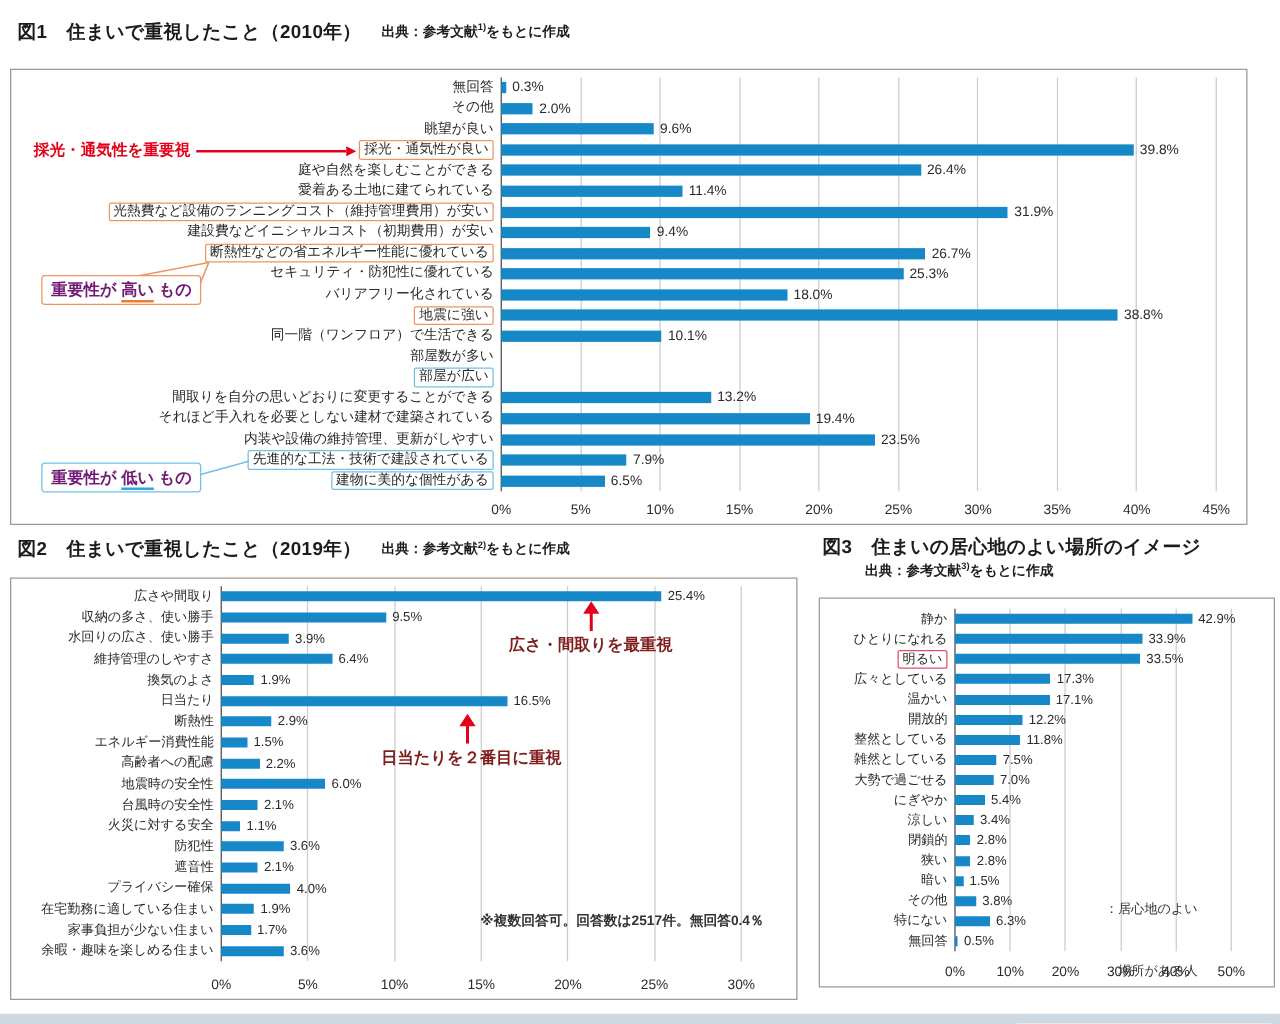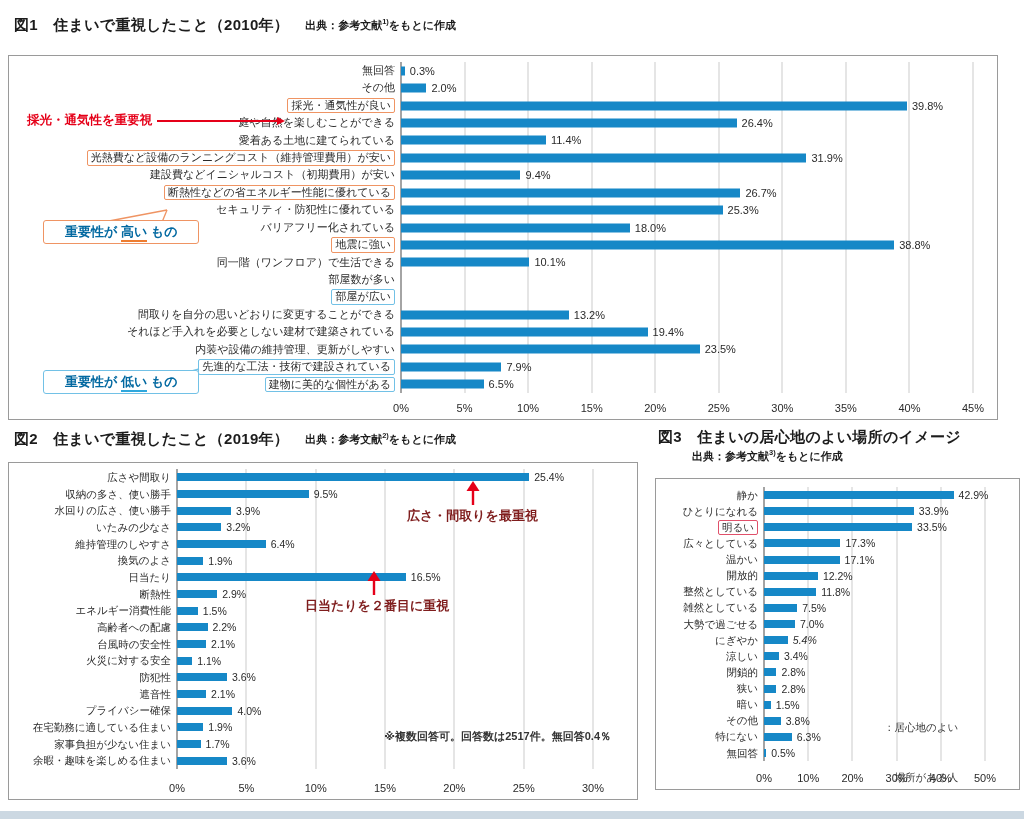--- a/index.html
+++ b/index.html
@@ -36,22 +36,22 @@
   .fig2-panel{left:8px;top:462px;width:630px;height:338px;
     --label-w:168px;--right-pad:44px;--area-top:6px;--area-bottom:30px;--lbl-fs:10.5px;--bar-h:8px;}
   .fig3-panel{left:655px;top:478px;width:365px;height:312px;
     --label-w:108px;--right-pad:34px;--area-top:8px;--area-bottom:28px;--lbl-fs:10.5px;--bar-h:8px;}
 
   .f1-emph{position:absolute;left:18px;top:56px;width:258px;display:flex;align-items:center;
     color:#e50019;font-weight:bold;font-size:12.5px;white-space:nowrap;}
   .f1-emph .aline{flex:1;height:2px;background:#e50019;margin-left:5px;}
   .f1-emph .ahead{width:0;height:0;border-left:8px solid #e50019;
     border-top:4.5px solid transparent;border-bottom:4.5px solid transparent;}
-  .keybox{position:absolute;left:34px;border:1.5px solid;border-radius:3px;padding:2px 21px;
-    font-size:13px;font-weight:bold;color:#0369a1;background:#fff;white-space:nowrap;}
+  .keybox{position:absolute;left:24px;border:1.5px solid;border-radius:3px;padding:2px 7px;
+    font-size:13px;font-weight:bold;color:#701a75;background:#fff;white-space:nowrap;}
   .kb-high{top:164px;border-color:#ef9463;}
   .kb-low{top:314px;border-color:#72c1e6;}
   .uw{border-bottom:2px solid;padding-bottom:1px;}
   .kb-high .uw{border-color:#ed7d31;}
   .kb-low .uw{border-color:#2fa7dc;}
 
   .red-ann{position:absolute;color:#7f1d1d;font-weight:bold;font-size:13px;white-space:nowrap;}
   .uparrow{position:absolute;}
   .f2-note{position:absolute;right:26px;top:266px;font-size:11px;font-weight:bold;color:#333;white-space:nowrap;}
   .f3-note{position:absolute;left:228px;top:206px;font-size:10.5px;color:#333;line-height:1.6;white-space:pre;}
@@ -87,20 +87,27 @@
         </div>
       </div>
       <div class="row">
         <div class="lbl"><span>その他</span></div>
         <div class="track">
           <div class="bar" style="width: 4.44444%; background: rgb(22, 136, 199);"></div>
           <span class="val" style="left: calc(4.44444% + 5px);">2.0%</span>
         </div>
       </div>
       <div class="row">
+        <div class="lbl"><span>眺望が良い</span></div>
+        <div class="track">
+          <div class="bar" style="width: 21.3333%; background: rgb(22, 136, 199);"></div>
+          <span class="val" style="left: calc(21.3333% + 5px);">9.6%</span>
+        </div>
+      </div>
+      <div class="row">
         <div class="lbl"><span class="lblbox box-orange">採光・通気性が良い</span></div>
         <div class="track">
           <div class="bar" style="width: 88.4444%; background: rgb(22, 136, 199);"></div>
           <span class="val" style="left: calc(88.4444% + 5px);">39.8%</span>
         </div>
       </div>
       <div class="row">
         <div class="lbl"><span>庭や自然を楽しむことができる</span></div>
         <div class="track">
           <div class="bar" style="width: 58.6667%; background: rgb(22, 136, 199);"></div>
@@ -262,27 +269,20 @@
         </div>
       </div>
       <div class="row">
         <div class="lbl"><span>水回りの広さ、使い勝手</span></div>
         <div class="track">
           <div class="bar" style="width: 13%; background: rgb(22, 136, 199);"></div>
           <span class="val" style="left: calc(13% + 5px);">3.9%</span>
         </div>
       </div>
       <div class="row">
-        <div class="lbl"><span>いたみの少なさ</span></div>
-        <div class="track">
-          <div class="bar" style="width: 10.6667%; background: rgb(22, 136, 199);"></div>
-          <span class="val" style="left: calc(10.6667% + 5px);">3.2%</span>
-        </div>
-      </div>
-      <div class="row">
         <div class="lbl"><span>維持管理のしやすさ</span></div>
         <div class="track">
           <div class="bar" style="width: 21.3333%; background: rgb(22, 136, 199);"></div>
           <span class="val" style="left: calc(21.3333% + 5px);">6.4%</span>
         </div>
       </div>
       <div class="row">
         <div class="lbl"><span>換気のよさ</span></div>
         <div class="track">
           <div class="bar" style="width: 6.33333%; background: rgb(22, 136, 199);"></div>
@@ -308,20 +308,27 @@
         <div class="track">
           <div class="bar" style="width: 5%; background: rgb(22, 136, 199);"></div>
           <span class="val" style="left: calc(5% + 5px);">1.5%</span>
         </div>
       </div>
       <div class="row">
         <div class="lbl"><span>高齢者への配慮</span></div>
         <div class="track">
           <div class="bar" style="width: 7.33333%; background: rgb(22, 136, 199);"></div>
           <span class="val" style="left: calc(7.33333% + 5px);">2.2%</span>
+        </div>
+      </div>
+      <div class="row">
+        <div class="lbl"><span>地震時の安全性</span></div>
+        <div class="track">
+          <div class="bar" style="width: 20%; background: rgb(22, 136, 199);"></div>
+          <span class="val" style="left: calc(20% + 5px);">6.0%</span>
         </div>
       </div>
       <div class="row">
         <div class="lbl"><span>台風時の安全性</span></div>
         <div class="track">
           <div class="bar" style="width: 7%; background: rgb(22, 136, 199);"></div>
           <span class="val" style="left: calc(7% + 5px);">2.1%</span>
         </div>
       </div>
       <div class="row">
@@ -473,21 +480,21 @@
         <div class="lbl"><span>大勢で過ごせる</span></div>
         <div class="track">
           <div class="bar" style="width: 14%; background: rgb(22, 136, 199);"></div>
           <span class="val" style="left: calc(14% + 5px);">7.0%</span>
         </div>
       </div>
       <div class="row">
         <div class="lbl"><span>にぎやか</span></div>
         <div class="track">
           <div class="bar" style="width: 10.8%; background: rgb(22, 136, 199);"></div>
-          <span class="val" style="left: calc(10.8% + 5px); font-style: italic;">5.4%</span>
+          <span class="val" style="left: calc(10.8% + 5px);">5.4%</span>
         </div>
       </div>
       <div class="row">
         <div class="lbl"><span>涼しい</span></div>
         <div class="track">
           <div class="bar" style="width: 6.8%; background: rgb(22, 136, 199);"></div>
           <span class="val" style="left: calc(6.8% + 5px);">3.4%</span>
         </div>
       </div>
       <div class="row">

